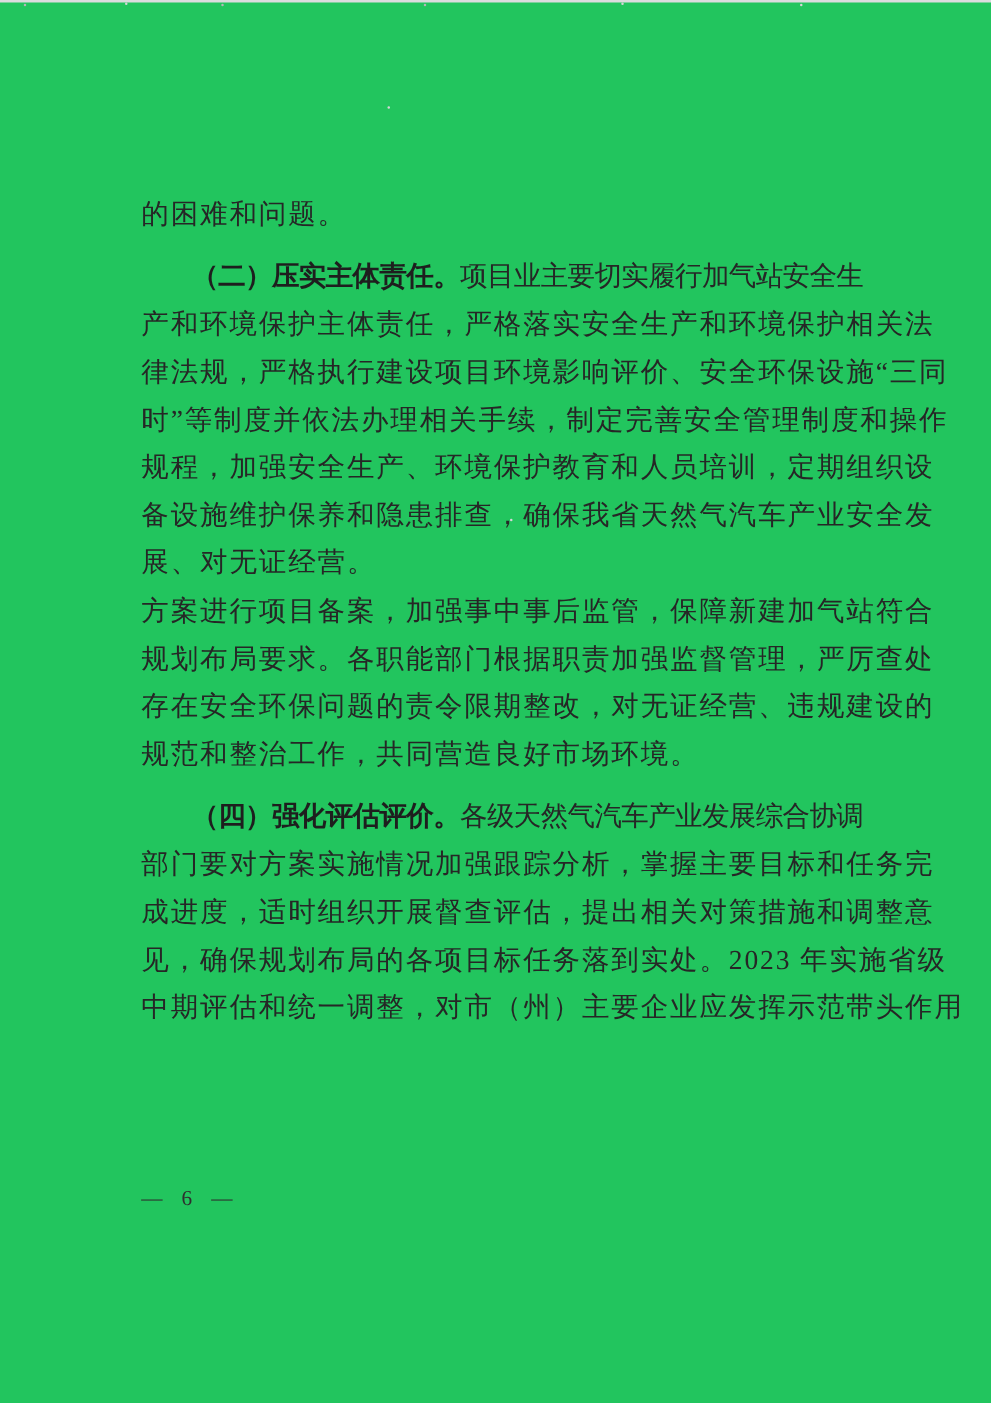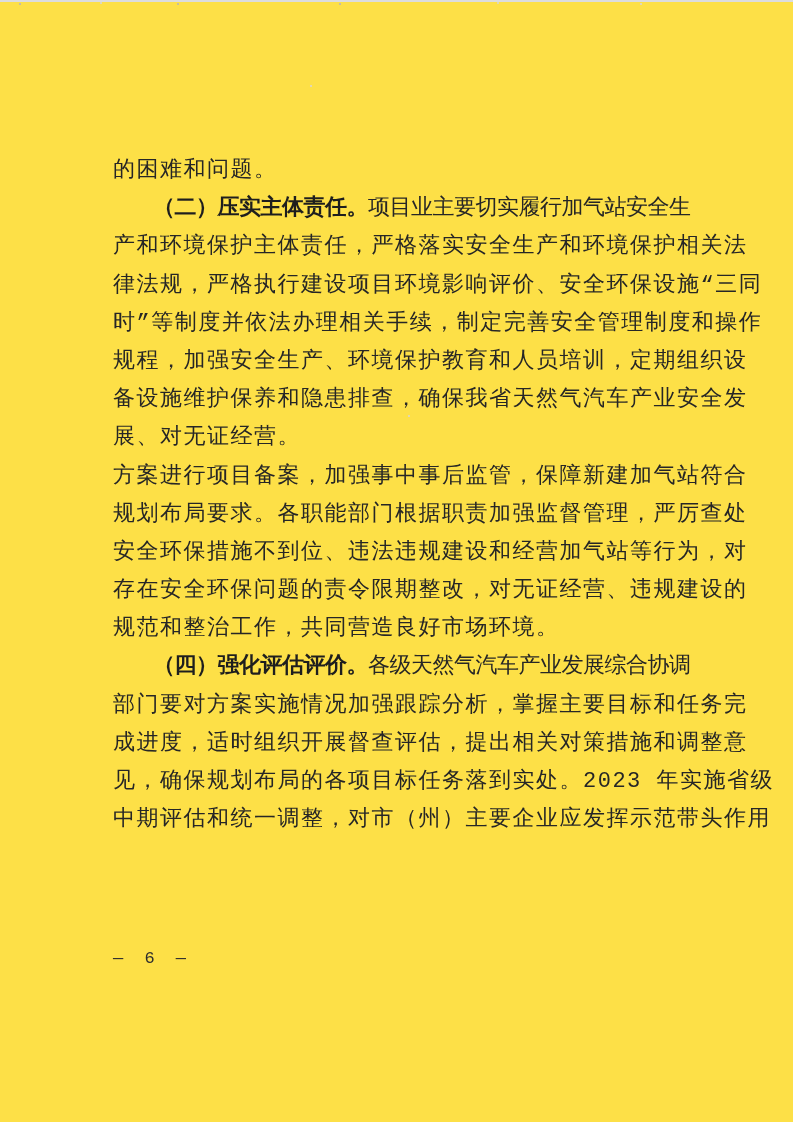--- a/index.html
+++ b/index.html
@@ -4,23 +4,23 @@
 <style>
   html, body {
     margin: 0;
     padding: 0;
     background: #ffffff;
   }
   .page {
     position: relative;
     width: 793px;
     height: 1122px;
-    background: #fde047;
+    background: #22c55e;
     overflow: hidden;
-    font-family: Liberation Mono, monospace;
+    font-family: Liberation Serif, serif;
     color: #262626;
   }
   .top-edge {
     position: absolute;
     top: 0; left: 0;
     width: 793px;
     height: 2px;
     background: #dcdcde;
   }
   .speck {
@@ -43,20 +43,21 @@
     font-size: 22px;
     letter-spacing: 1.5px;
     white-space: nowrap;
     color: #262626;
   }
   .line.indent {
     padding-left: 40px;
   }
   .line.tight {
     letter-spacing: -0.5px;
+    margin-top: 12px;
   }
   .lead {
     font-weight: 700;
     color: #1e1e1e;
   }
   .footer {
     position: absolute;
     top: 948px;
     left: 113px;
     font-size: 17px;
@@ -87,21 +88,20 @@
     <div class="line indent tight"><span class="lead">（二）压实主体责任。</span><span>项目业主要切实履行加气站安全生</span></div>
     <div class="line">产和环境保护主体责任，严格落实安全生产和环境保护相关法</div>
     <div class="line">律法规，严格执行建设项目环境影响评价、安全环保设施“三同</div>
     <div class="line">时”等制度并依法办理相关手续，制定完善安全管理制度和操作</div>
     <div class="line">规程，加强安全生产、环境保护教育和人员培训，定期组织设</div>
     <div class="line">备设施维护保养和隐患排查，确保我省天然气汽车产业安全发</div>
     <div class="line">展、对无证经营。</div>
 
     <div class="line">方案进行项目备案，加强事中事后监管，保障新建加气站符合</div>
     <div class="line">规划布局要求。各职能部门根据职责加强监督管理，严厉查处</div>
-    <div class="line">安全环保措施不到位、违法违规建设和经营加气站等行为，对</div>
     <div class="line">存在安全环保问题的责令限期整改，对无证经营、违规建设的</div>
     <div class="line">规范和整治工作，共同营造良好市场环境。</div>
 
     <div class="line indent tight"><span class="lead">（四）强化评估评价。</span><span>各级天然气汽车产业发展综合协调</span></div>
     <div class="line">部门要对方案实施情况加强跟踪分析，掌握主要目标和任务完</div>
     <div class="line">成进度，适时组织开展督查评估，提出相关对策措施和调整意</div>
     <div class="line">见，确保规划布局的各项目标任务落到实处。2023 年实施省级</div>
     <div class="line">中期评估和统一调整，对市（州）主要企业应发挥示范带头作用</div>
 
   </main>

